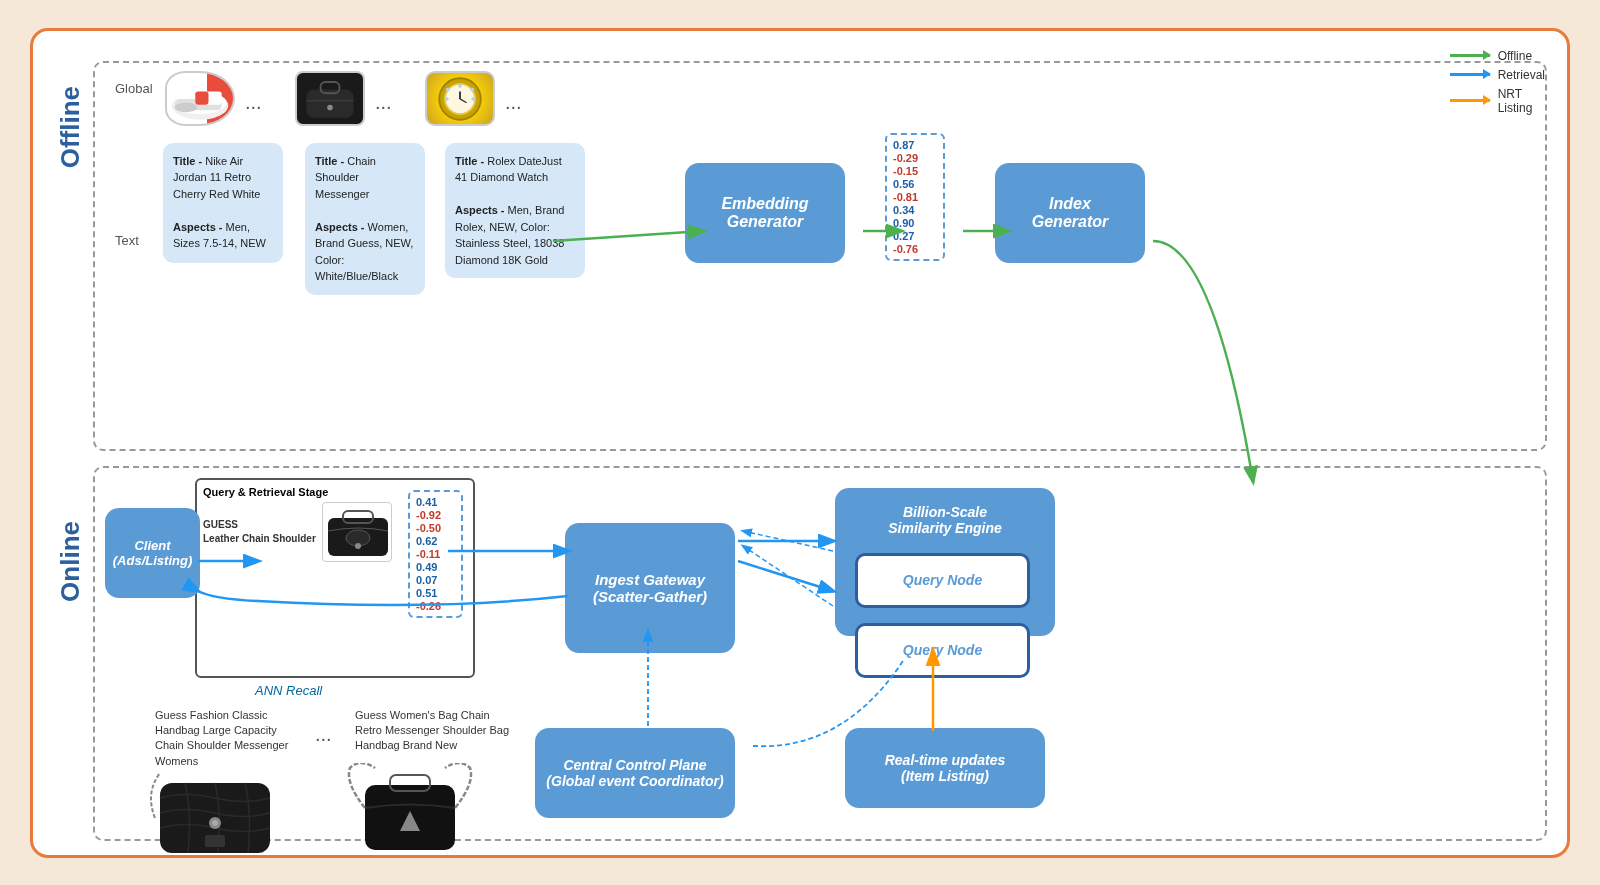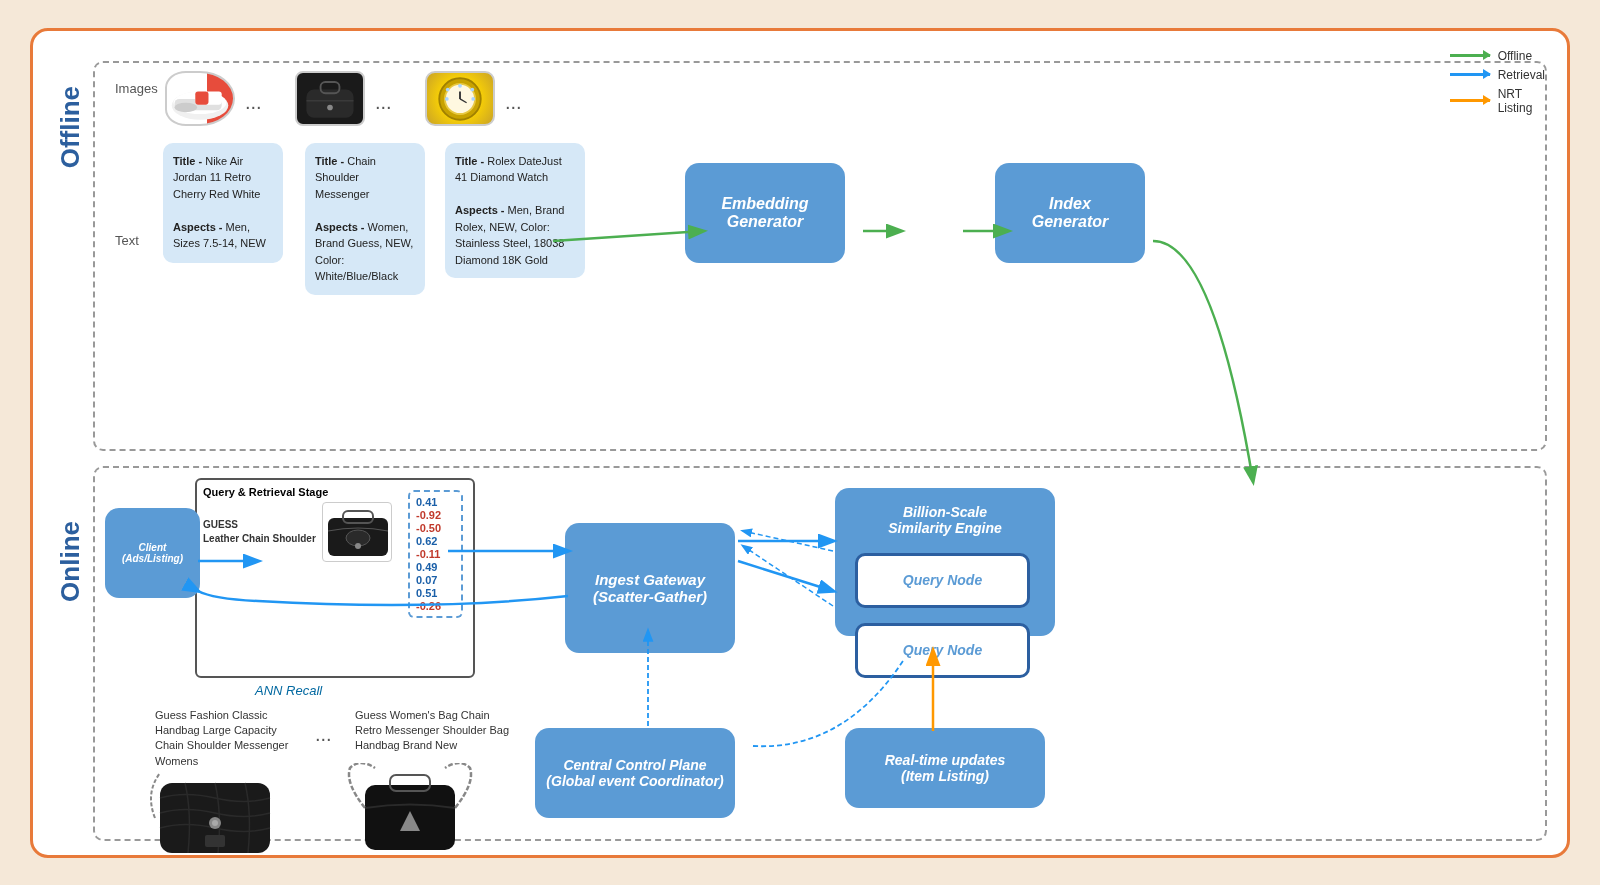--- a/index.html
+++ b/index.html
@@ -214,21 +214,21 @@
       <div class="legend-arrow orange"></div>
       <span>NRT<br>Listing</span>
     </div>
   </div>
 
   <div class="section-label offline-label">Offline</div>
   <div class="section-label online-label">Online</div>
 
   <div class="offline-section">
 
-    <div style="position:absolute; top:18px; left:20px; font-size:13px; color:#555;">Images</div>
+    <div style="position:absolute; top:18px; left:20px; font-size:13px; color:#555;">Global</div>
 
     <div style="position:absolute; top:170px; left:20px; font-size:13px; color:#555;">Text</div>
 
     <div style="position:absolute; top:8px; left:70px;">
       <div class="img-placeholder shoe-img" style="width:70px;height:55px;">
 
         <svg width="70" height="55" viewBox="0 0 70 55">
           <ellipse cx="35" cy="35" rx="30" ry="15" fill="#f0f0f0"></ellipse>
           <ellipse cx="35" cy="32" rx="28" ry="12" fill="white"></ellipse>
           <rect x="8" y="28" width="50" height="12" rx="5" fill="#e0e0e0"></rect>
@@ -286,20 +286,31 @@
 
     <div class="product-card" style="position:absolute; top:80px; left:350px; width:140px; min-height:120px;">
       <span class="bold">Title - </span><span>Rolex DateJust 41 Diamond Watch</span><br><br>
       <span class="bold">Aspects - </span><span>Men, Brand Rolex, NEW, Color: Stainless Steel, 18038 Diamond 18K Gold</span>
     </div>
 
     <div class="blue-box" style="position:absolute; top:100px; left:590px; width:160px; height:100px;">
       <span>Embedding<br>Generator</span>
     </div>
 
+    <div class="vector-col" style="position:absolute; top:70px; left:790px; width:60px;">
+      <span class="vec-pos">0.87</span>
+      <span class="vec-neg">-0.29</span>
+      <span class="vec-neg">-0.15</span>
+      <span class="vec-pos">0.56</span>
+      <span class="vec-neg">-0.81</span>
+      <span class="vec-pos">0.34</span>
+      <span class="vec-pos">0.90</span>
+      <span class="vec-pos">0.27</span>
+      <span class="vec-neg">-0.76</span>
+    </div>
 
     <div class="blue-box" style="position:absolute; top:100px; left:900px; width:150px; height:100px;">
       <span>Index<br>Generator</span>
     </div>
 
   </div>
 
   <div class="online-section">
 
     <div class="query-retrieval-box" style="position:absolute; top:10px; left:100px; width:280px; height:200px;">
@@ -327,21 +338,21 @@
         <span class="vec-neg">-0.50</span>
         <span class="vec-pos">0.62</span>
         <span class="vec-neg">-0.11</span>
         <span class="vec-pos">0.49</span>
         <span class="vec-pos">0.07</span>
         <span class="vec-pos">0.51</span>
         <span class="vec-neg">-0.26</span>
       </div>
     </div>
 
-    <div class="blue-box" style="position:absolute; top:40px; left:10px; width:95px; height:90px; font-size:10px;">
+    <div class="blue-box" style="position:absolute; top:40px; left:10px; width:95px; height:90px; font-size:13px;">
       <span>Client<br>(Ads/Listing)</span>
     </div>
 
     <div style="position:absolute; top:215px; left:160px; font-size:13px; font-style:italic; color:#0369a1;">ANN Recall</div>
 
     <div style="position:absolute; top:240px; left:60px; width:150px; font-size:11px; color:#333; line-height:1.4;">Guess Fashion Classic Handbag Large Capacity Chain Shoulder Messenger Womens</div>
 
     <div style="position:absolute; top:255px; left:220px; font-size:20px; color:#555;">...</div>
 
     <div style="position:absolute; top:240px; left:260px; width:160px; font-size:11px; color:#333; line-height:1.4;">Guess Women's Bag Chain Retro Messenger Shoulder Bag Handbag Brand New</div>

